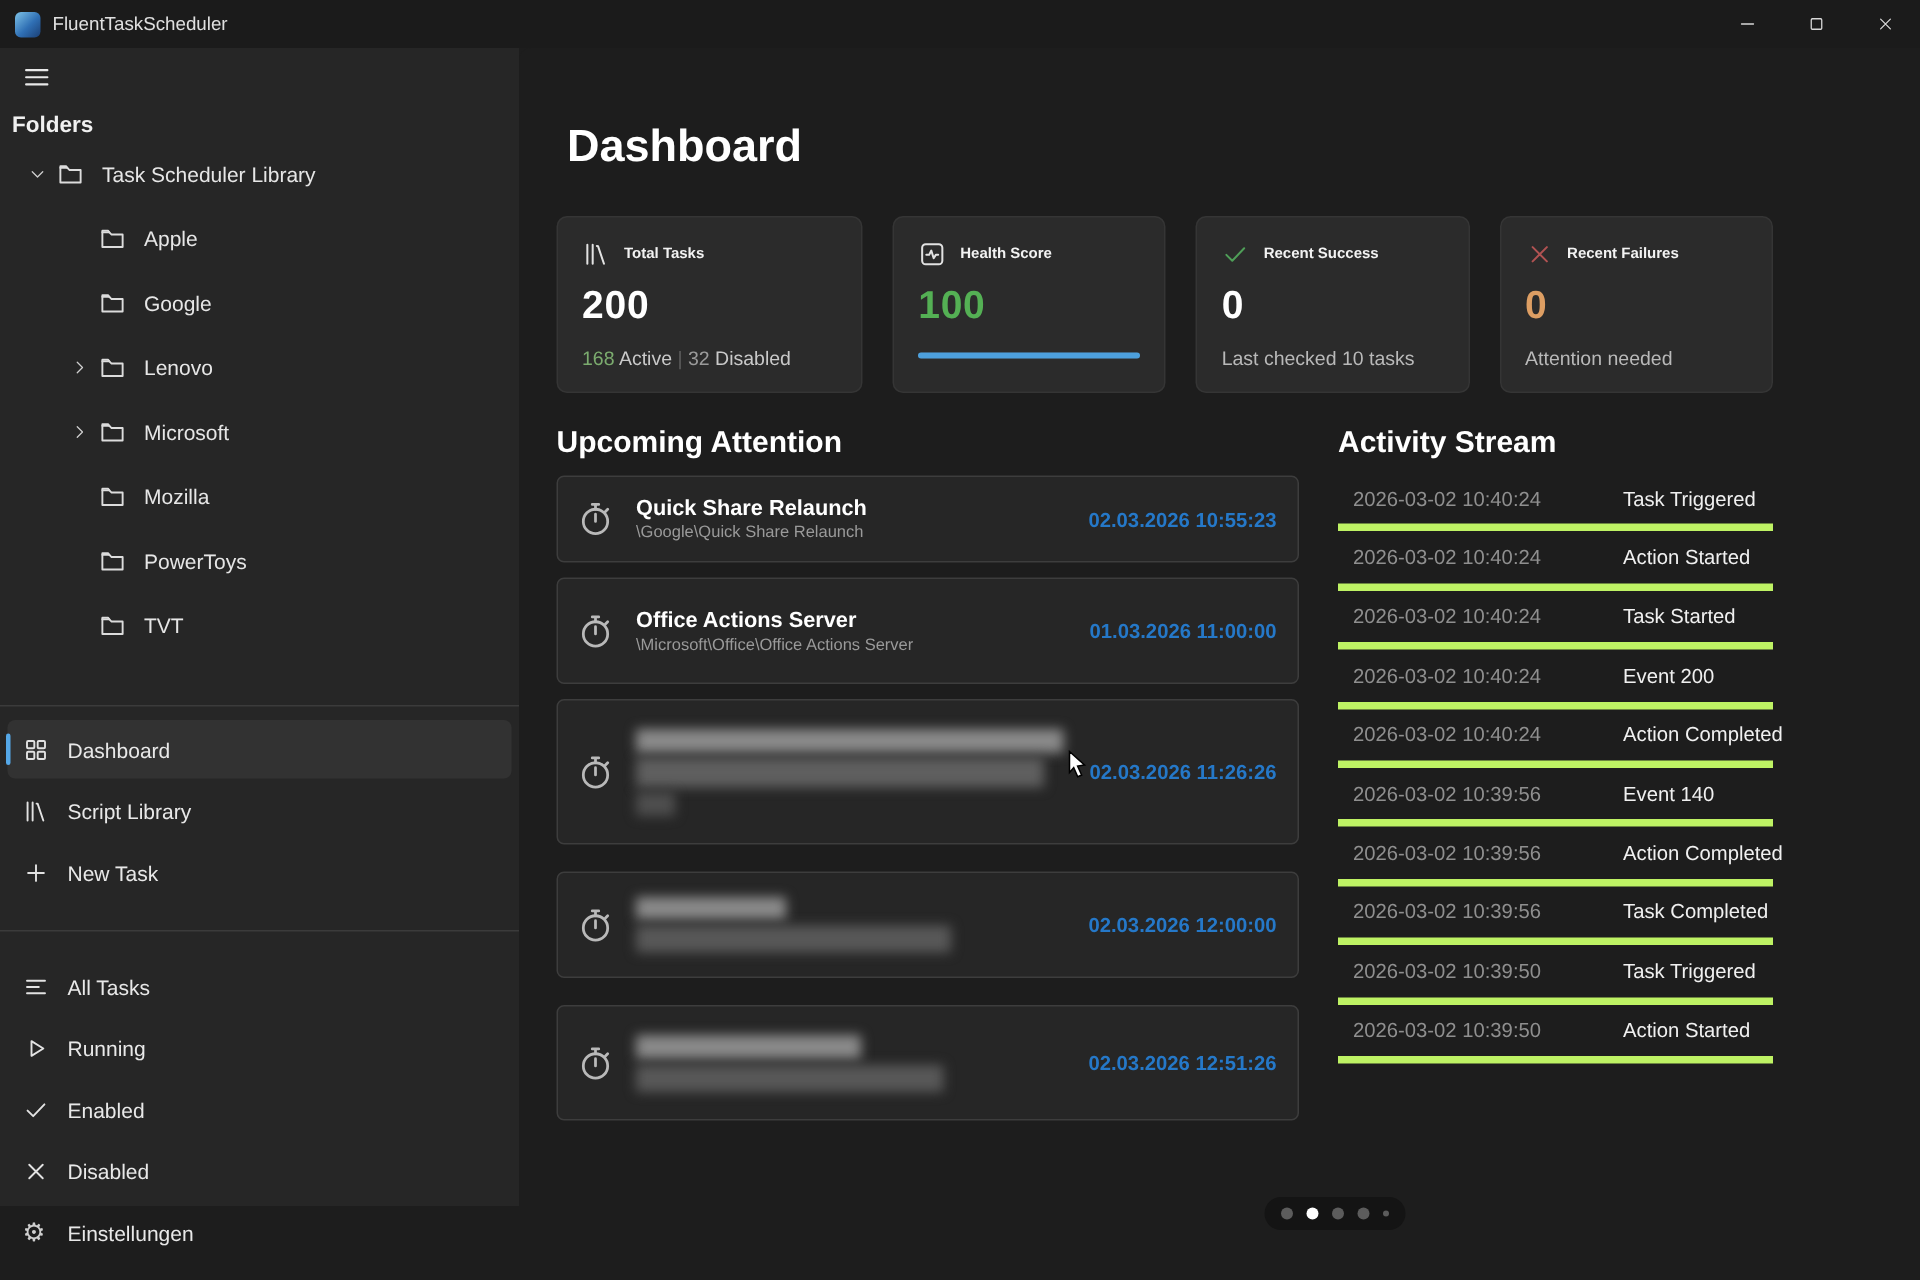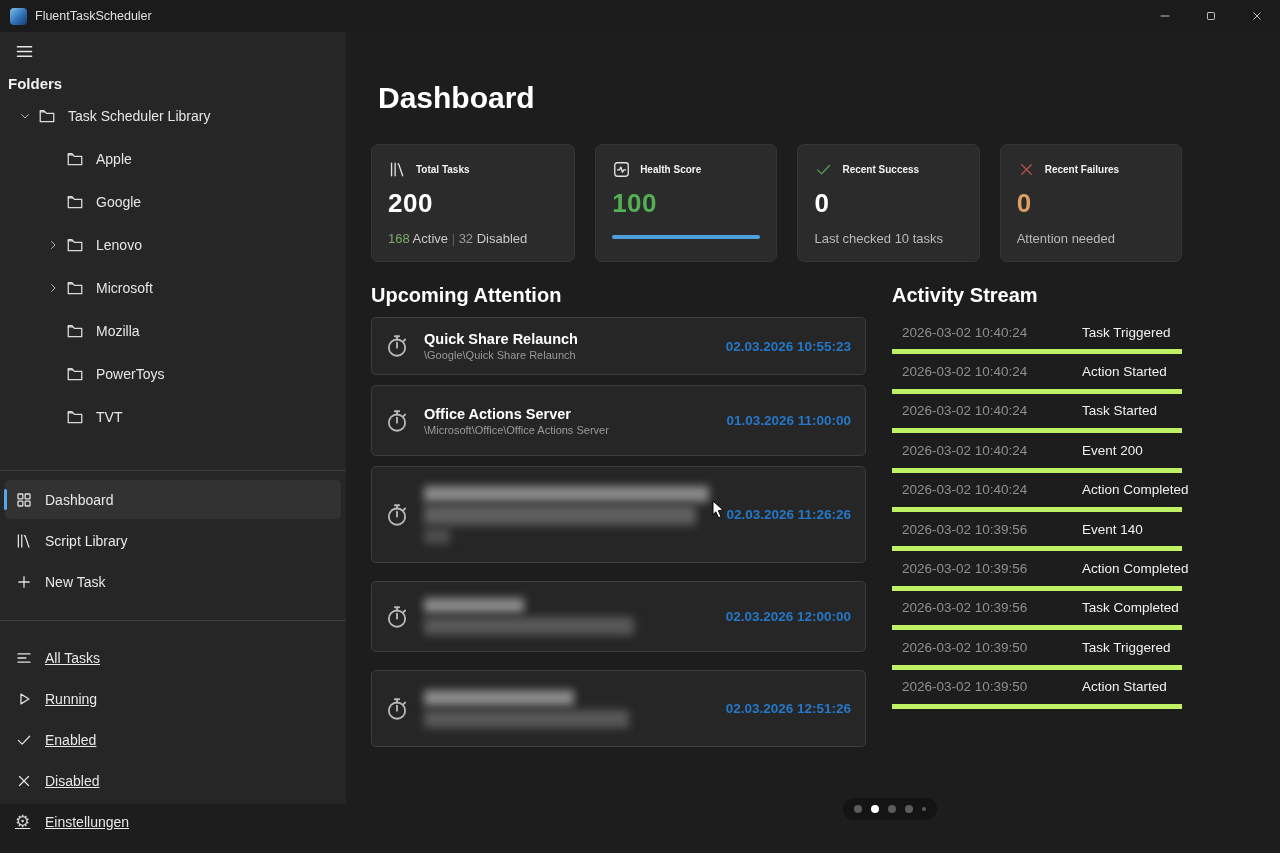--- a/index.html
+++ b/index.html
@@ -276,21 +276,21 @@
      <span class="accent"></span>
      <span class="nicon">
               <svg viewBox="0 0 24 24" fill="none" stroke="currentColor" stroke-width="1.7" stroke-linecap="round" stroke-linejoin="round">
                 <path d="M12 5v14M5 12h14"></path>
               </svg>
             </span>
      <span>New Task</span>
    </div>
         </nav>
       <div class="side-divider" style="margin-top:14px;"></div>
-      <nav class="nav" style="margin-top:8px;text-decoration:underline;" id="nav-secondary">
+      <nav class="nav" style="margin-top:8px;" id="nav-secondary">
           <div class="nav-item">
      <span class="accent"></span>
      <span class="nicon">
               <svg viewBox="0 0 24 24" fill="none" stroke="currentColor" stroke-width="1.7" stroke-linecap="round" stroke-linejoin="round">
                 <path d="M4 6.5h16M4 12h10.5M4 17.5h16"></path>
               </svg>
             </span>
      <span>All Tasks</span>
    </div>
           <div class="nav-item">

